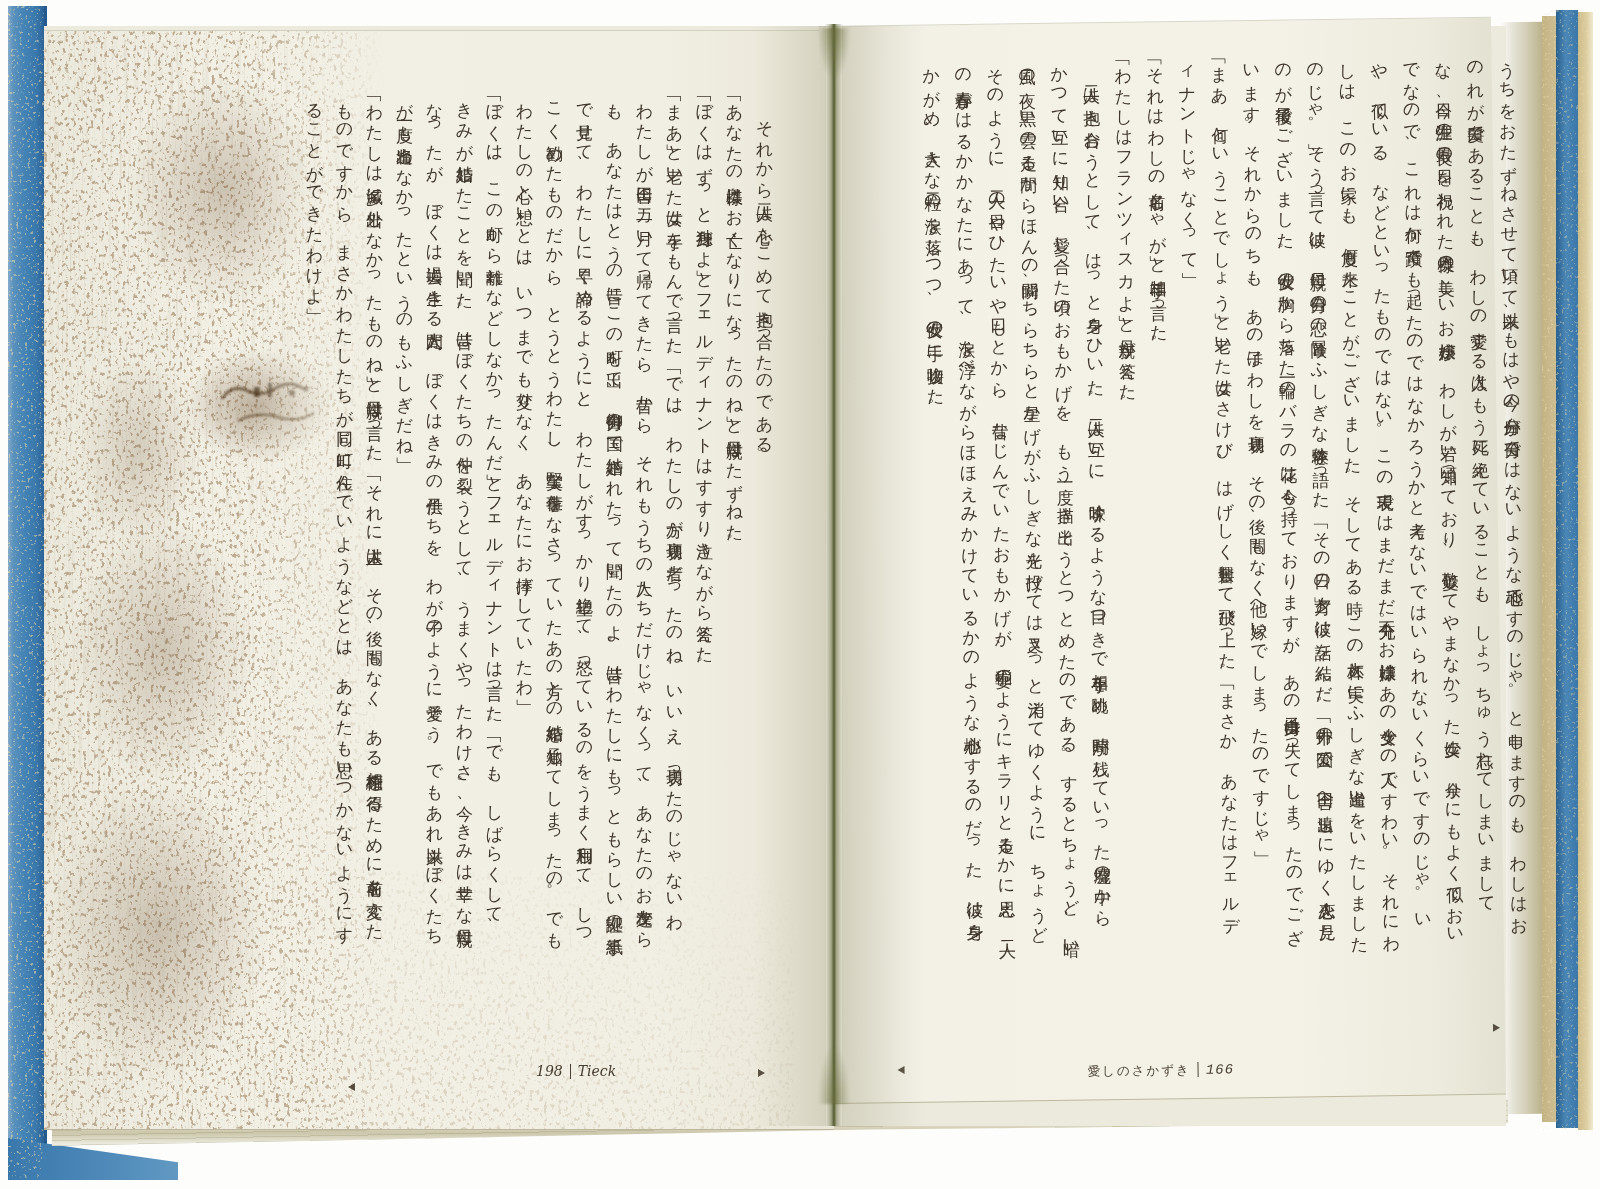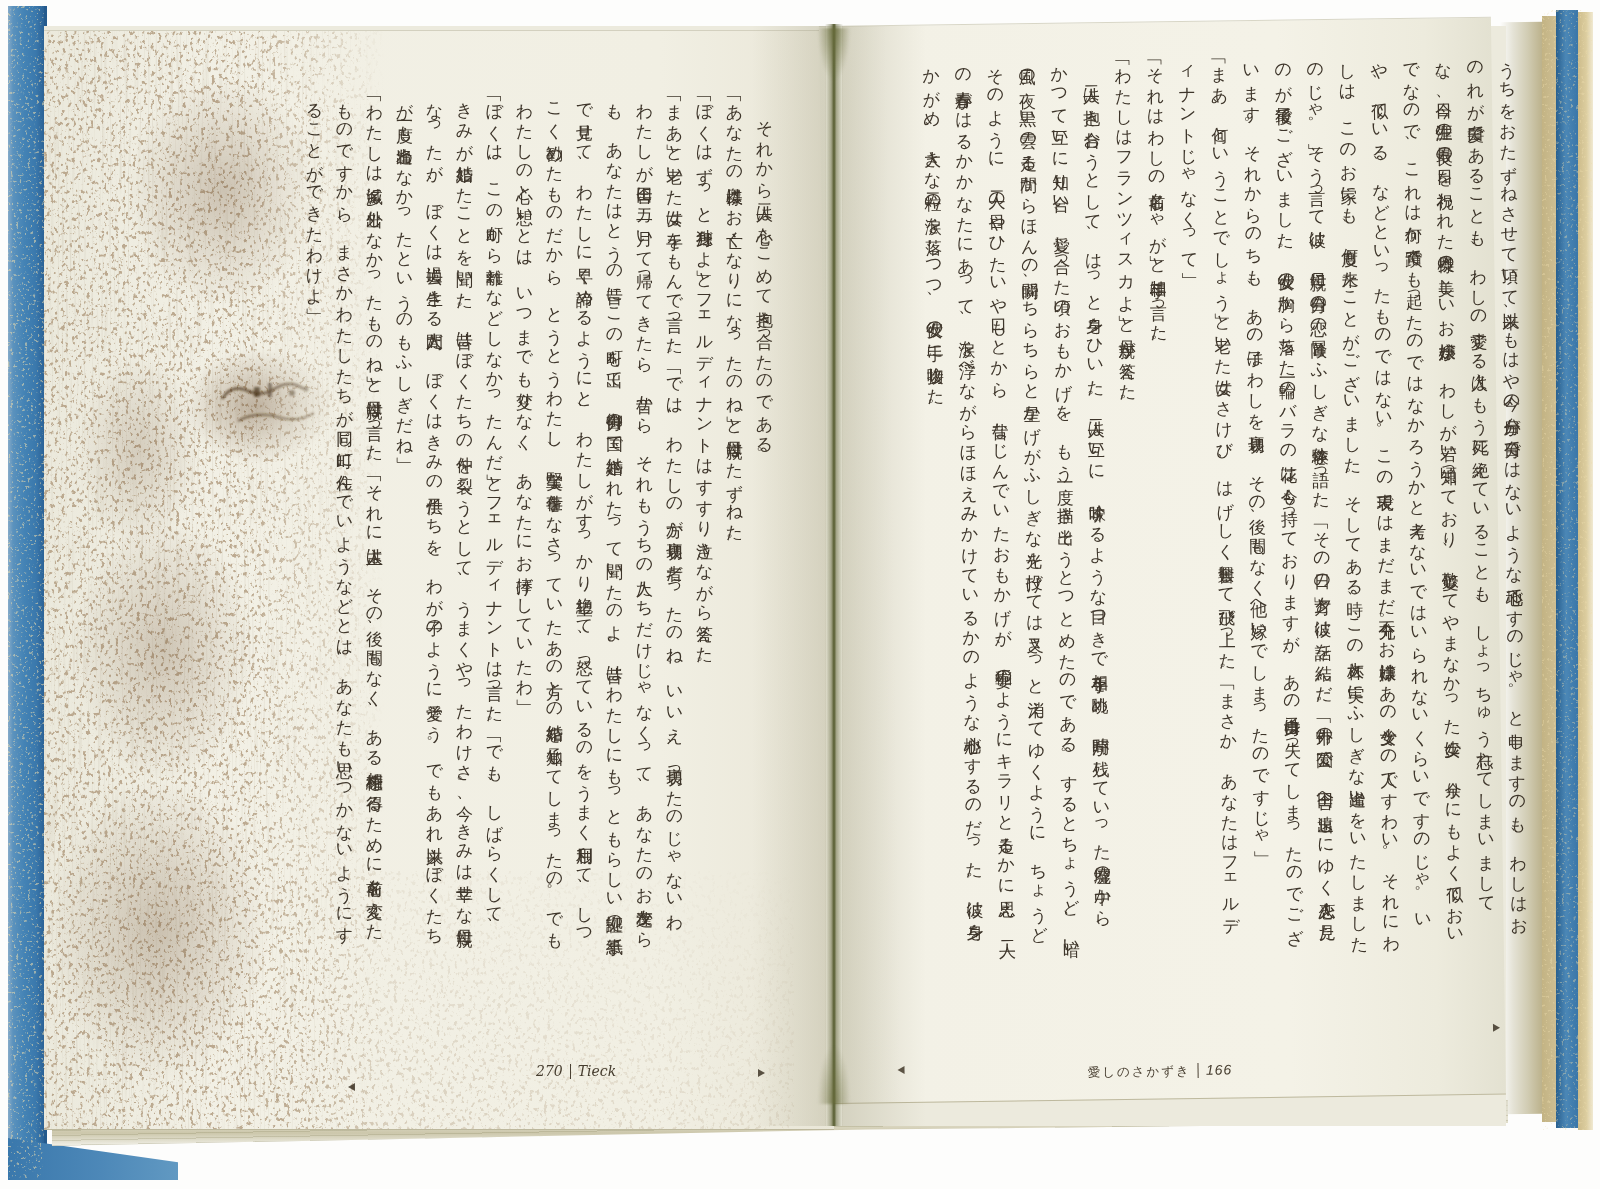--- a/index.html
+++ b/index.html
@@ -60,21 +60,21 @@
   .vtext .indent { text-indent:1.05em; }
   .text-right { left:50px; top:32px; width:654px; height:894px;
     font-size:17px; letter-spacing:1.3px; line-height:32px; }
   .text-left { left:252px; top:60px; width:484px; height:858px;
     font-size:17px; letter-spacing:1.2px; line-height:30px; }
 
   
   .footer { position:absolute; color:#46и; color:#463d2f; white-space:nowrap; }
   .footer-left { left:492px; top:1032px; font-family:"DejaVu Serif", serif; font-style:italic; font-size:14px; }
   .footer-right { left:254px; top:1040px; font-size:12.5px; letter-spacing:2px; }
-  .footer-right .num { font-family:Liberation Sans, sans-serif; font-style:italic; font-size:14px; letter-spacing:1px; }
+  .footer-right .num { font-family:Liberation Mono, monospace; font-style:italic; font-size:14px; letter-spacing:1px; }
   .fdiv { display:inline-block; width:1px; height:15px; background:#4a4134; margin:0 7px; vertical-align:-3px; }
 
   
   .orn { position:absolute; width:0; height:0; border-top:4px solid transparent;
          border-bottom:4px solid transparent; opacity:.8; }
   .orn-l { border-right:7px solid #33291c; }
   .orn-r { border-left:7px solid #33291c; }
 
   svg.overlay { position:absolute; pointer-events:none; }
 </style>
@@ -155,21 +155,21 @@
     <div class="vtext text-left">
         <p class="para indent">それから二人は心をこめて抱き合ったのである。</p>
         <p class="para">「あなたの奥様はお亡くなりになったのね」と母親はたずねた。</p>
         <p class="para">「ぼくはずっと独身だよ」とフェルディナントはすすり泣きながら答えた。</p>
         <p class="para">「まあ」と老いた女は手をもんで言った。「では、わたしの方が裏切り者だったのね。いいえ、裏切ったのじゃないわ。わたしが田舎に二カ月いて帰ってきたら、昔から、それもうちの人たちだけじゃなくって、あなたのお友達からも、あなたはとうの昔にこの町を出て、御自分の国で結婚されたって聞いたのよ。昔はわたしにもっともらしい証拠の手紙まで見せて、わたしに早く諦めるようにと、わたしがすっかり絶望して、怒っているのをうまく利用して、しつこく勧めたものだから、とうとうわたし、堅実な仕事をなさっていたあの方との結婚を承知してしまったの。でもわたしの心と想いとは、いつまでも変りなく、あなたにお捧げしていたわ」</p>
         <p class="para">「ぼくは、この町から離れなどしなかったんだ」とフェルディナントは言った。「でも、しばらくして、きみが結婚したことを聞いた。昔はぼくたちの仲を裂こうとして、うまくやったわけさ。今、きみは幸せな母親になったが、ぼくは過去に生きる人間だ。ぼくはきみの子供たちを、わが子のように愛そう。でもあれ以来、ぼくたちが一度も出逢わなかったというのもふしぎだね」</p>
         <p class="para">「わたしは滅多に外出しなかったものね」と母親は言った。「それに主人は、その後、間もなく、ある相続権を得るために名前を変えたものですから、まさかわたしたちが同じ町に住んでいようなどとは、あなたも思いつかないようにすることができたわけよ」</p>
       </div>
 
     <div class="footer footer-left">
-      <span>270</span><span class="fdiv"></span><span>Tieck</span>
+      <span>198</span><span class="fdiv"></span><span>Tieck</span>
     </div>
     <div class="orn orn-l" style="left:304px; top:1052px;"></div>
     <div class="orn orn-r" style="left:714px; top:1038px;"></div>
   </div>
 
   <div class="page page-right">
     <div class="vtext text-right">
         <p class="para">うちをおたずねさせて頂いて以来、もはや今の自分が自分ではないような心地ですのじゃ。と申しますのも、わしはおのれが白髪であることも、わしの愛する人々はもう死に絶えていることも、しょっちゅう忘れてしまいましてな。今日、生涯の最良の日を祝われた奥様の美しいお嬢様が、わしが若い頃知っており、敬愛してやまなかった少女に、余りにもよく似ておいでなので、これは何か奇蹟でも起ったのではなかろうかと考えないではいられないくらいですのじゃ。いや、似ている、などといったものではない。この表現ではまだまだ不充分。お嬢様はあの少女その人ですわい。それにわしは、このお家にも、何度も来たことがございました。そしてある時、この大杯と実にふしぎな出逢いをいたしましたのじゃ。」そう言って彼は、母親に自分の恋の冒険とふしぎな体験を語った。「その日の夕方」と彼は話を結んだ。「市外の公園で、田舎へ遠出しにゆく恋人を見たのが最後でございました。彼女の胸から落ちた一輪のバラの花は今も持っておりますが、あの子自身は失ってしまったのでございます。それからのちも、あの子はわしを裏切り、その後、間もなく他へ嫁いでしまったのですじゃ」</p>
         <p class="para">「まあ、何ということでしょう」と老いた女はさけび、はげしく興奮して飛び上った。「まさか、あなたはフェルディナントじゃなくって」</p>
         <p class="para">「それはわしの名前じゃが」と相手は言った。</p>

